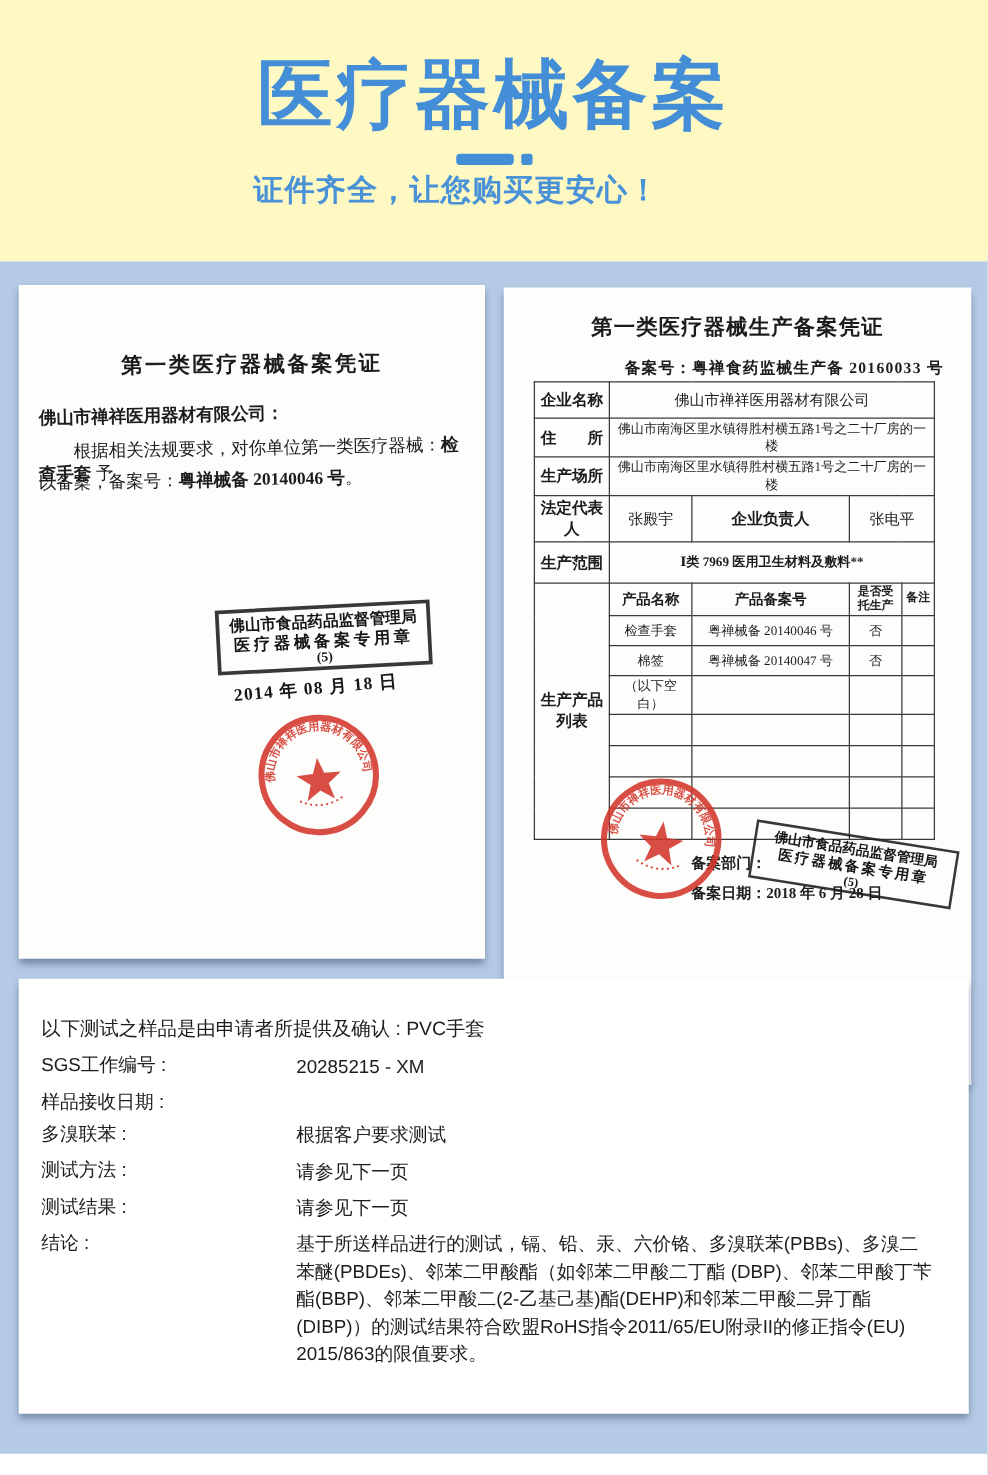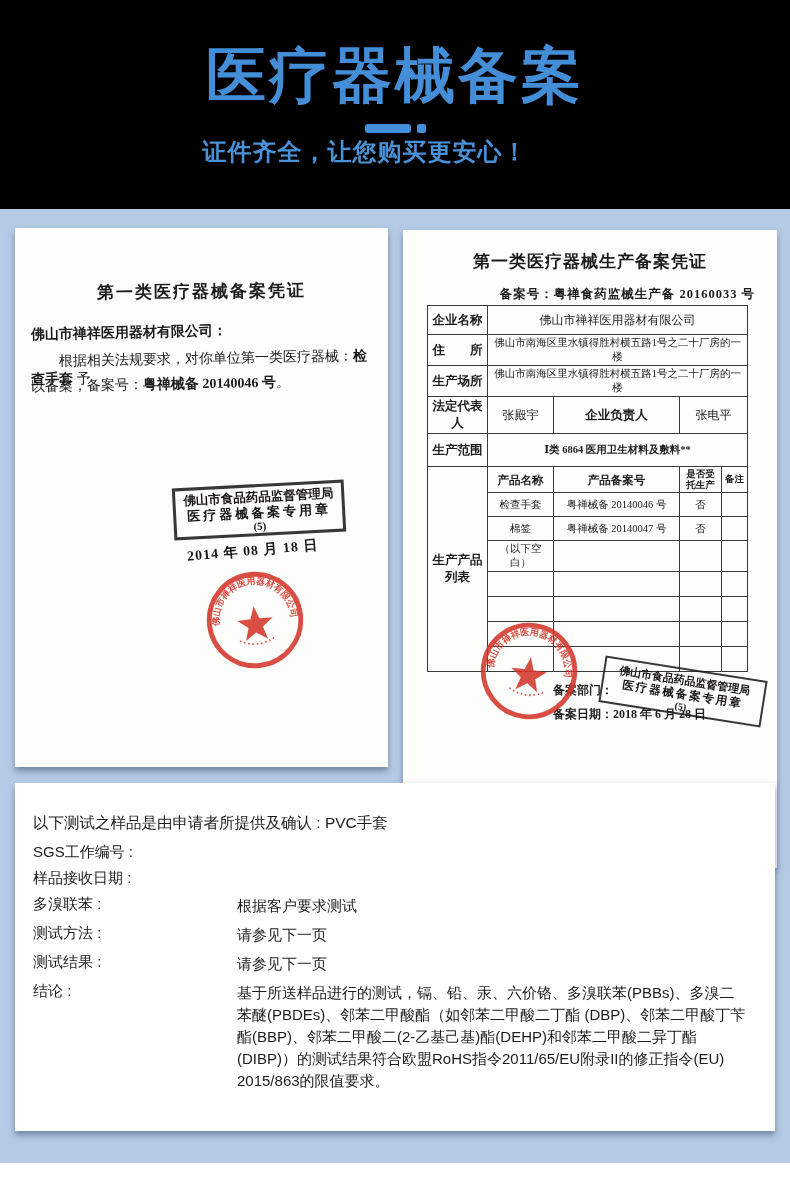--- a/index.html
+++ b/index.html
@@ -4,21 +4,21 @@
 <style>
   html,body{margin:0;padding:0;}
   body{
     width:790px;height:1180px;position:relative;background:#ffffff;
     font-family:"Liberation Sans",sans-serif;color:#1c1c1c;overflow:hidden;
   }
   
   .blue-band{position:absolute;left:0;top:209px;width:790px;height:954px;background:#b5cae4;}
 
   
-  .header{position:absolute;left:0;top:0;width:790px;height:209px;background:#000000;text-align:center;text-decoration:underline;}
+  .header{position:absolute;left:0;top:0;width:790px;height:209px;background:#fef9c3;text-align:center;text-decoration:underline;}
   .main-title{
     position:absolute;left:0;top:36px;width:790px;
     font-size:60px;font-weight:bold;letter-spacing:3px;color:#438ed7;
   }
   .divider{position:absolute;left:0;top:119px;width:790px;height:12px;text-align:center;}
   .divider .bar{display:inline-block;width:46px;height:9px;background:#438ed7;border-radius:3px;vertical-align:middle;}
   .divider .dot{display:inline-block;width:9px;height:9px;background:#438ed7;border-radius:2px;margin-left:6px;vertical-align:middle;}
   .subtitle{
     position:absolute;left:0;top:136px;width:730px;
     font-size:24px;font-weight:bold;letter-spacing:1px;color:#4a92d8;
@@ -153,21 +153,21 @@
       <td class="val-left" colspan="4">佛山市南海区里水镇得胜村横五路1号之二十厂房的一楼</td>
     </tr>
     <tr class="legal-r">
       <td class="lbl">法定代表人</td>
       <td class="val">张殿宇</td>
       <td class="lbl">企业负责人</td>
       <td class="val" colspan="2">张电平</td>
     </tr>
     <tr class="scope-r">
       <td class="lbl">生产范围</td>
-      <td class="val-left b" colspan="4">Ⅰ类 6864 医用卫生材料及敷料**</td>
+      <td class="val-left b" colspan="4">Ⅰ类 7969 医用卫生材料及敷料**</td>
     </tr>
     <tr class="ph-r">
       <td class="lbl" rowspan="8">生产产品列表</td>
       <td class="hdr">产品名称</td>
       <td class="hdr">产品备案号</td>
       <td class="hdr-sm">是否受托生产</td>
       <td class="hdr-sm">备注</td>
     </tr>
     <tr class="prod-r">
       <td class="cell">检查手套</td>
@@ -231,20 +231,21 @@
     <div class="l2">医疗器械备案专用章</div>
     <div class="l3">(5)</div>
   </div>
 </div>
 
 <div class="card report">
   <div class="rp-intro"><span>以下测试之样品是由申请者所提供及确认 : </span><span>PVC手套</span></div>
   <div class="rp-rows">
     <div class="rp-row">
       <div class="rp-label">SGS工作编号 :</div>
+      <div class="rp-value">20285215 - XM</div>
     </div>
     <div class="rp-row">
       <div class="rp-label">样品接收日期 :</div>
     </div>
     <div class="rp-row">
       <div class="rp-label">多溴联苯 :</div>
       <div class="rp-value">根据客户要求测试</div>
     </div>
     <div class="rp-row">
       <div class="rp-label">测试方法 :</div>

